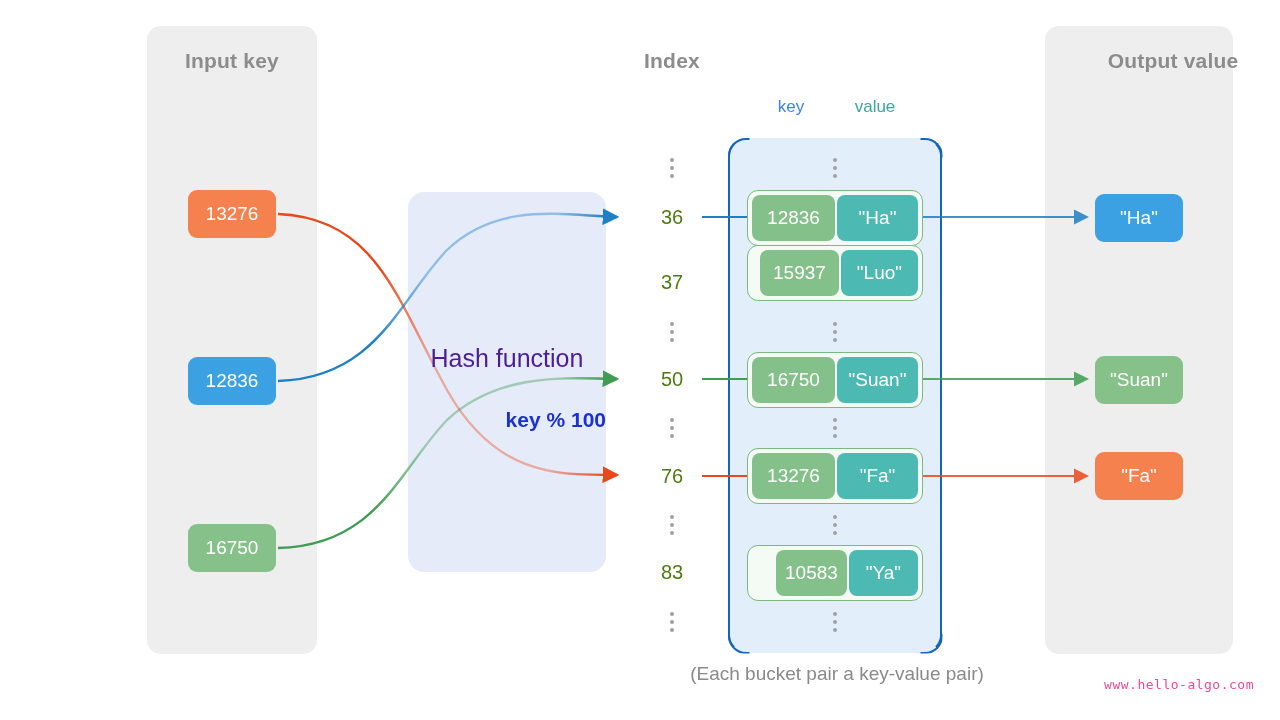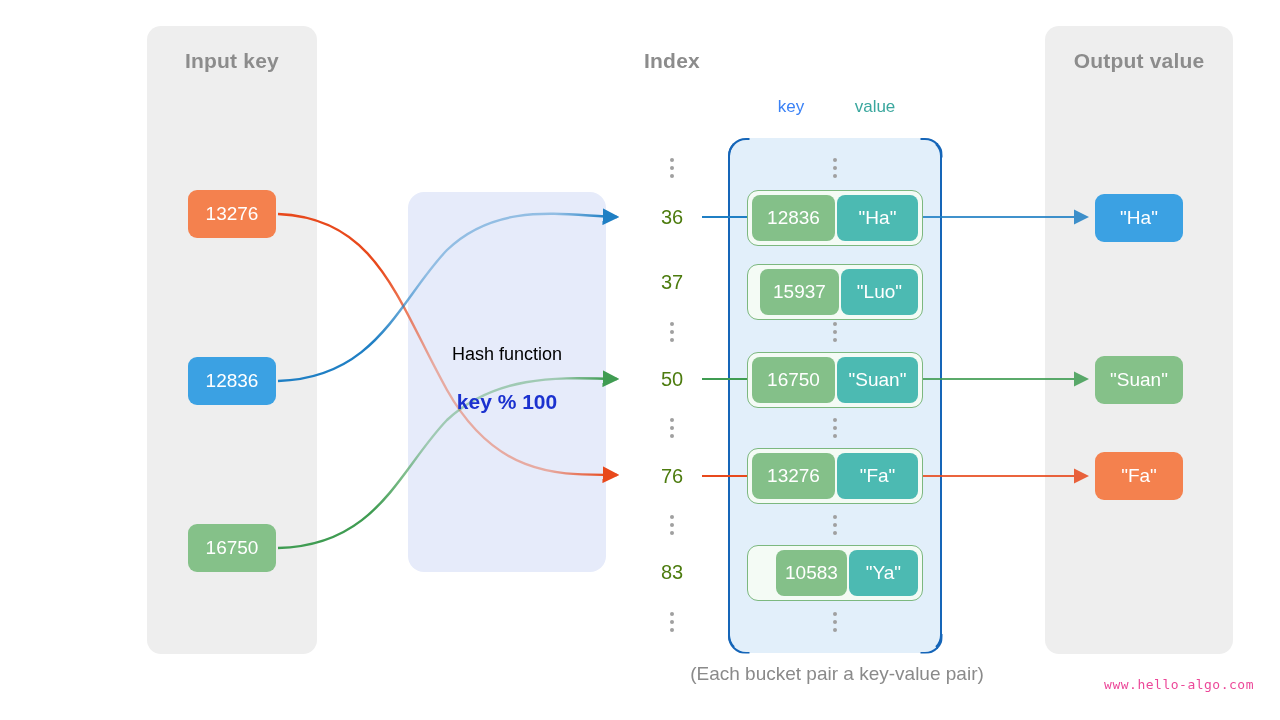--- a/index.html
+++ b/index.html
@@ -29,21 +29,21 @@
     font-size: 21px;
     font-weight: bold;
     color: #8c8c8c;
     text-align: center;
     white-space: nowrap;
     letter-spacing: .2px;
   }
   #title-input  { left: 100px; top: 49px; width: 170px; }
   #title-index  { left: 580px; top: 49px; width: 90px; text-align: center;  }
   #title-array  { left: 700px; top: 49px; width: 178px; }
-  #title-output { left: 998px; top: 49px; width: 188px; }
+  #title-output { left: 998px; top: 49px; width: 188px; padding-left: 34px; }
 
   
   .sub-title {
     position: absolute;
     font-size: 17px;
     text-align: center;
     white-space: nowrap;
   }
   #sub-key   { left: 705px; top: 97px; width: 78px; color: #3b82f6; }
   #sub-value { left: 789px; top: 97px; width: 78px; color: #3aa79e; }
@@ -52,28 +52,28 @@
   #hash-box {
     position: absolute;
     left: 361px; top: 192px; width: 198px; height: 380px;
     background: #e6ebfa;
     border-radius: 16px;
   }
   #hash-text {
     position: absolute;
     left: 361px; top: 344px; width: 198px;
     text-align: center;
-    font-size: 18px;
-    color: #000000;
+    font-size: 25px;
+    color: #4c1d95;
     white-space: nowrap;
   }
   #hash-formula {
     position: absolute;
-    left: 361px; top: 390px; width: 198px;
-    text-align: center;
+    left: 361px; top: 408px; width: 198px;
+    text-align: right;
     font-size: 21px;
     font-weight: bold;
     color: #1b31cf;
     white-space: nowrap;
   }
 
   
   .pill {
     position: absolute;
     border-radius: 9px;
@@ -180,21 +180,21 @@
     align-items: center;
     justify-content: center;
     white-space: nowrap;
     box-sizing: border-box;
   }
   .bucket .cell.k { width: 84px; background: #84c089; }
   .bucket .cell.v { width: 82px; background: #4cbab2; }
 
   
   #bucket-36 { top: 190px; }
-  #bucket-37 { top: 264px; padding-left: 12px; }
+  #bucket-37 { top: 245px; padding-left: 12px; }
   #bucket-50 { top: 352px; }
   #bucket-76 { top: 448px; }
   #bucket-83 { top: 545px; padding-left: 28px; }
 
   
   .arr-dots { left: 755px; }
 
   
   #wires {
     position: absolute; left: 0; top: 0;

